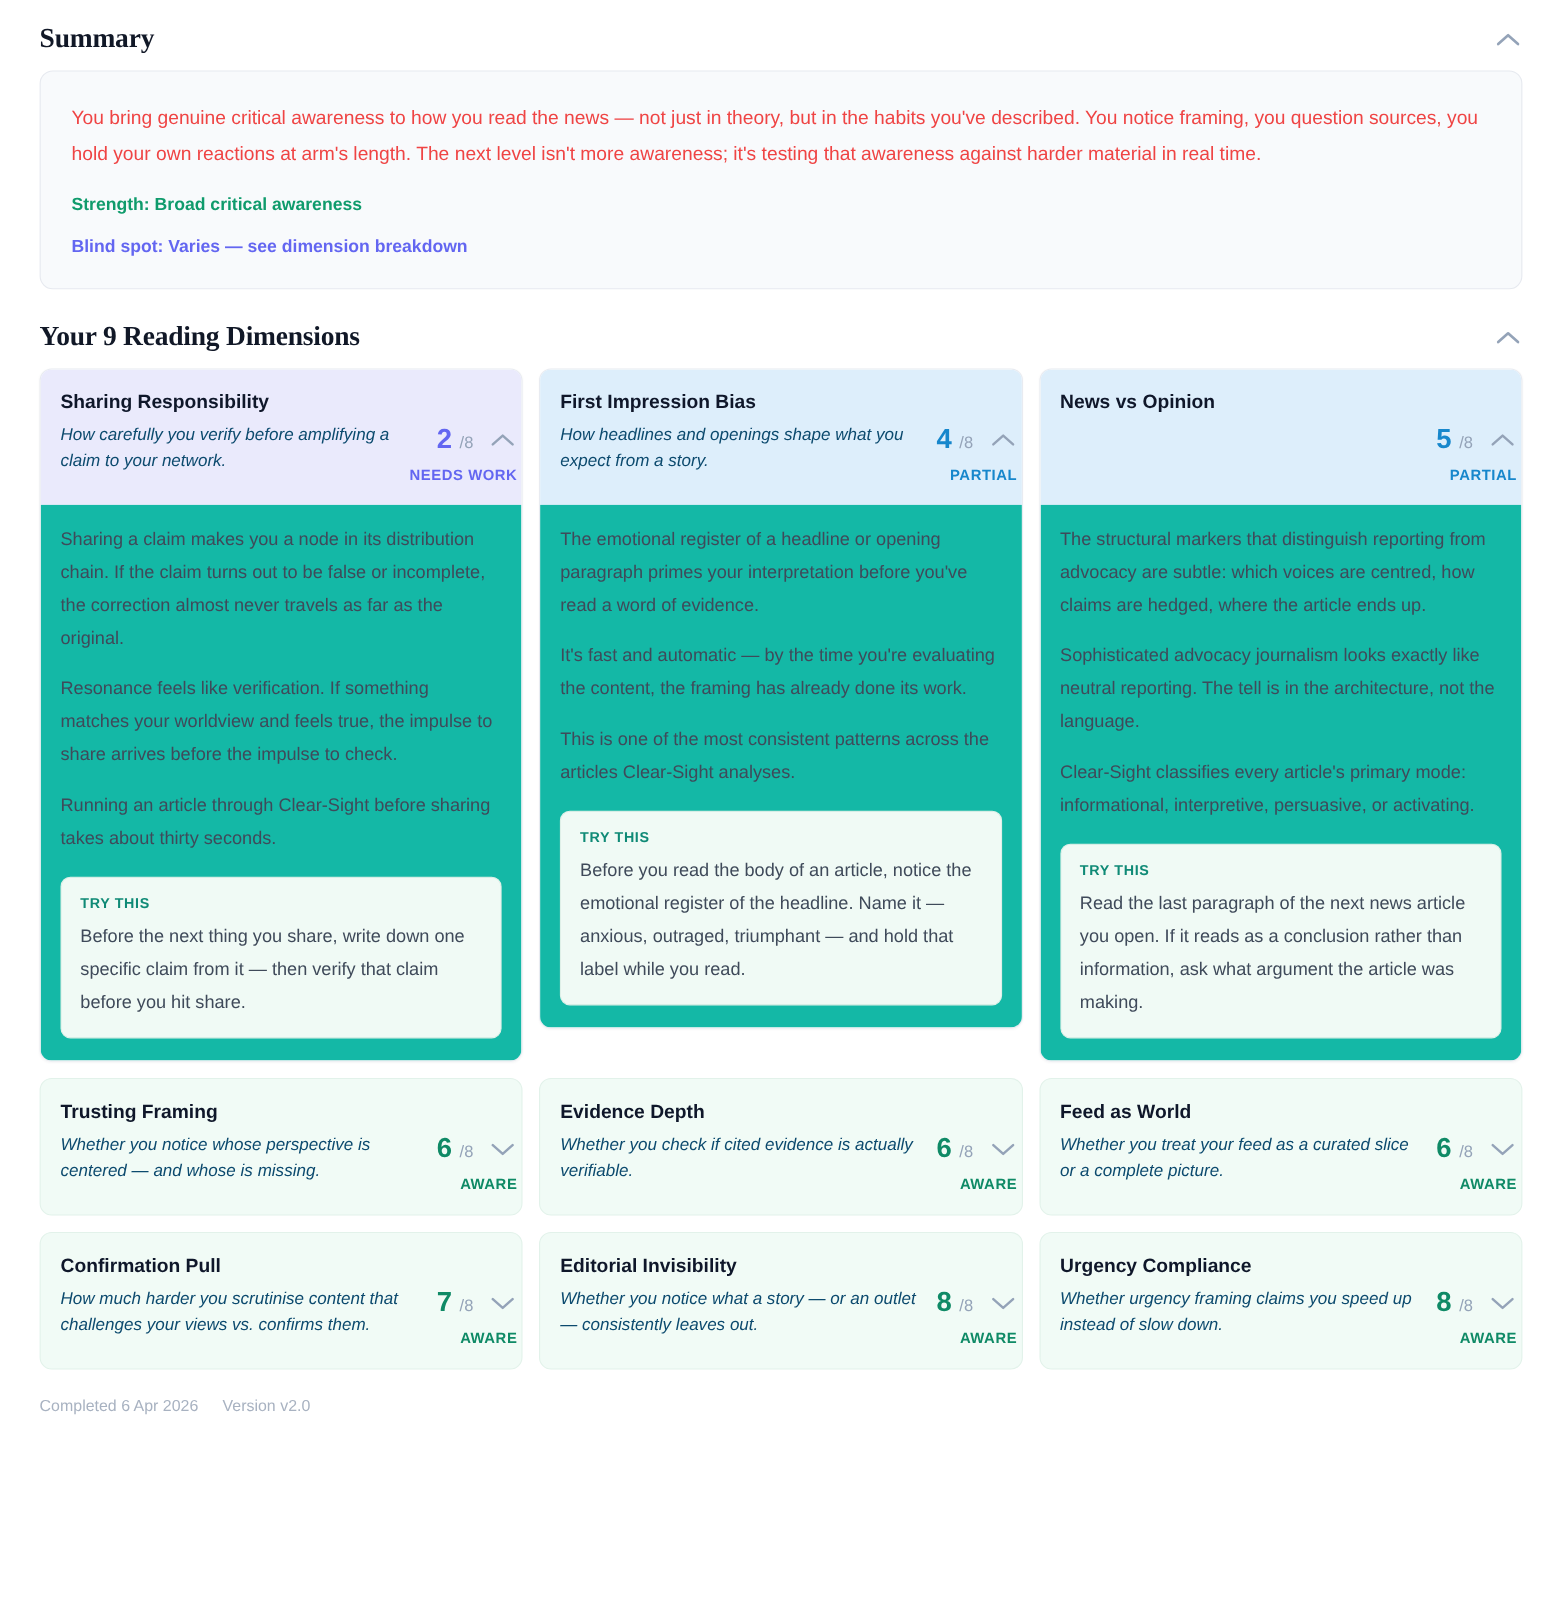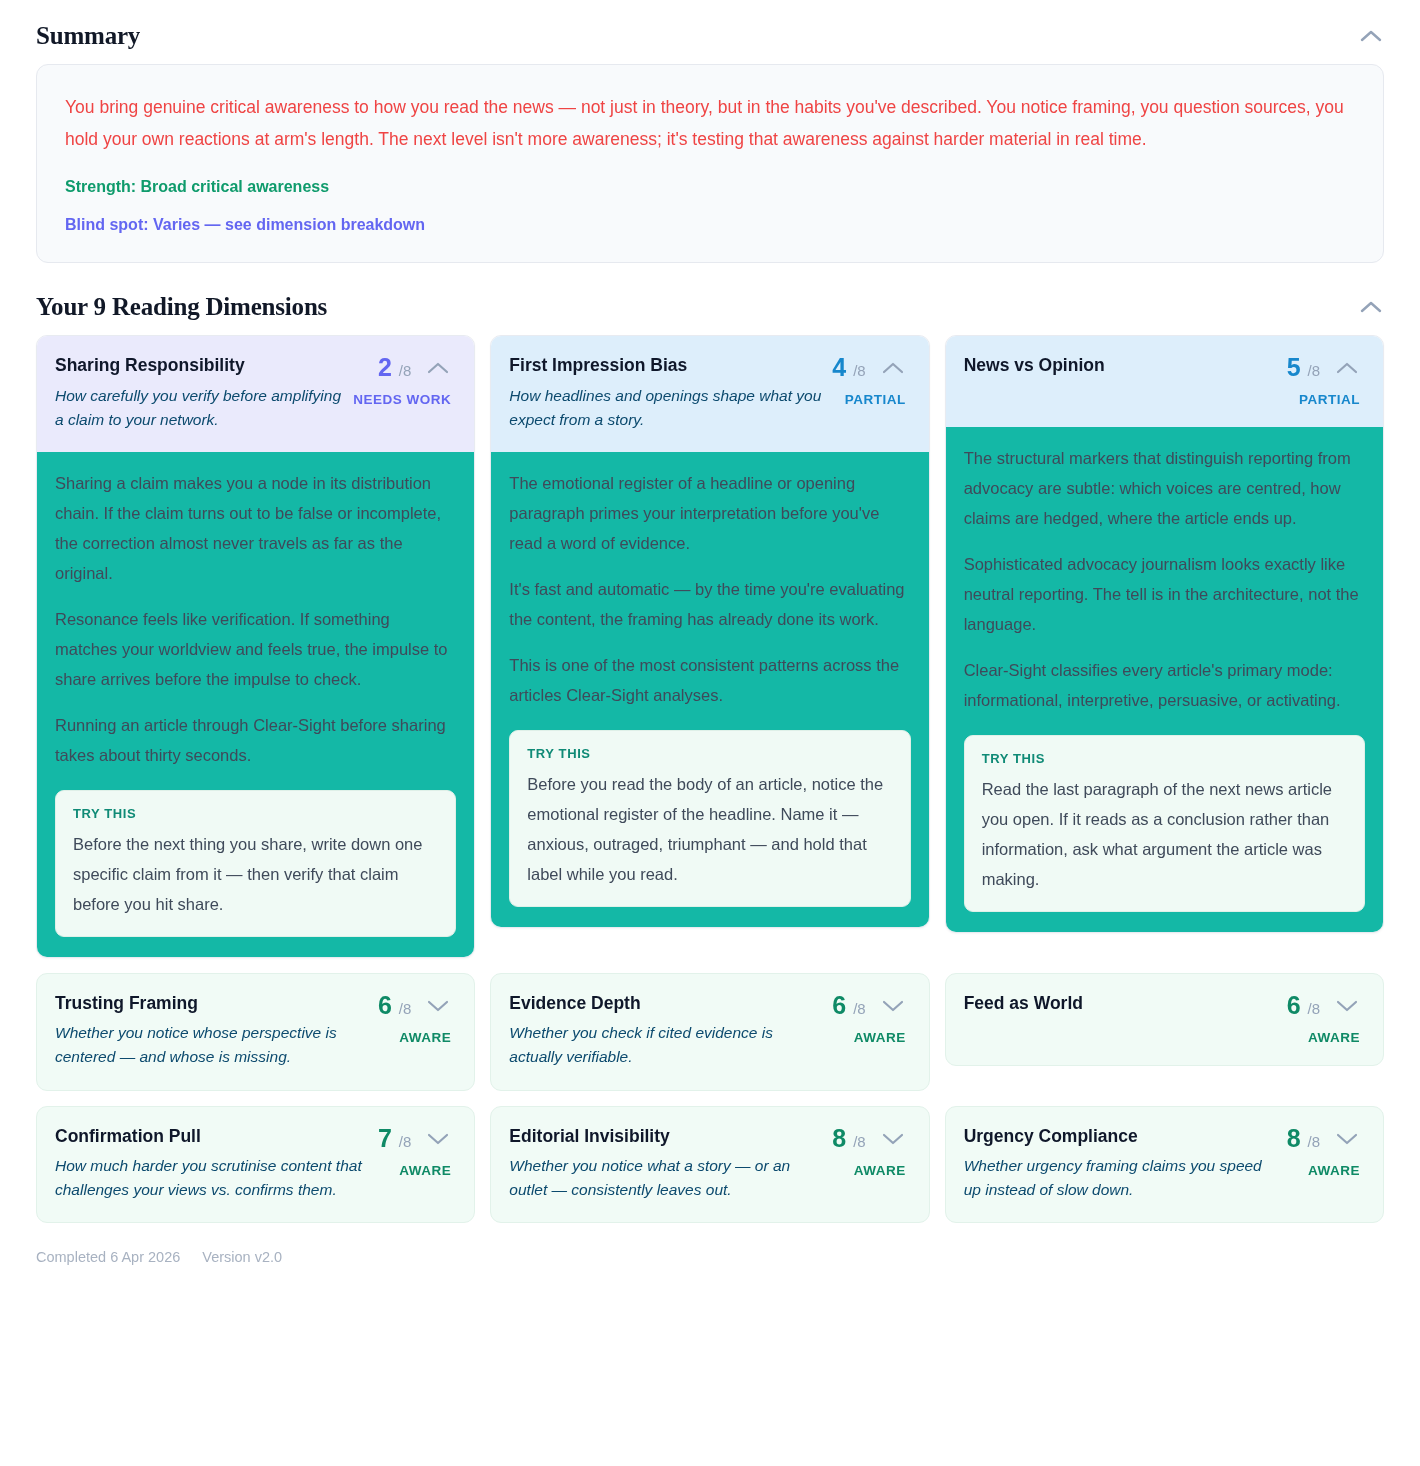--- a/index.html
+++ b/index.html
@@ -85,21 +85,21 @@
   
   .dim-card.collapsed {
     background: #f1fbf6;
     border-color: #e2f2ea;
   }
 
   .card-head {
     display: flex;
     align-items: flex-start;
     justify-content: space-between;
-    padding: 18px 23px 20px 18px;
+    padding: 18px 4px 20px 18px;
     gap: 10px;
     cursor: pointer;
   }
   .head-left { flex: 1 1 auto; min-width: 0; }
   .dim-name {
     font-size: 17.5px;
     font-weight: bold;
     color: #0f172a;
     line-height: 1.3;
   }
@@ -109,20 +109,21 @@
     font-style: italic;
     color: #0c4a6e;
     line-height: 1.55;
   }
   .head-right {
     flex: none;
     display: flex;
     flex-direction: column;
     align-items: flex-end;
     padding-top: 1px;
+    margin-top: 32px;
   }
   .score-row {
     display: flex;
     align-items: flex-start;
     gap: 14px;
   }
   .score {
     font-size: 25px;
     font-weight: bold;
     line-height: 1;
@@ -339,20 +340,21 @@
             </span>    
           </div>    
           <div class="level">AWARE</div>  
         </div>
       </div>
     </div>
     <div class="dim-card t-green collapsed">
       <div class="card-head">  
         <div class="head-left">    
           <div class="dim-name">Feed as World</div>    
+          <div class="dim-sub">Whether you treat your feed as a curated slice or a complete picture.</div>  
         </div>  
         <div class="head-right">    
           <div class="score-row">      
             <div class="score">        <span>6</span>        <span class="denom">/8</span>      </div>      
             <span class="chev">
               <svg width="22" height="14" viewBox="0 0 22 14">
                 <path d="M2 3 L11 11 L20 3" fill="none" stroke="#94a3b8" stroke-width="2.2" stroke-linecap="round" stroke-linejoin="round"></path>
               </svg>
             </span>    
           </div>    

